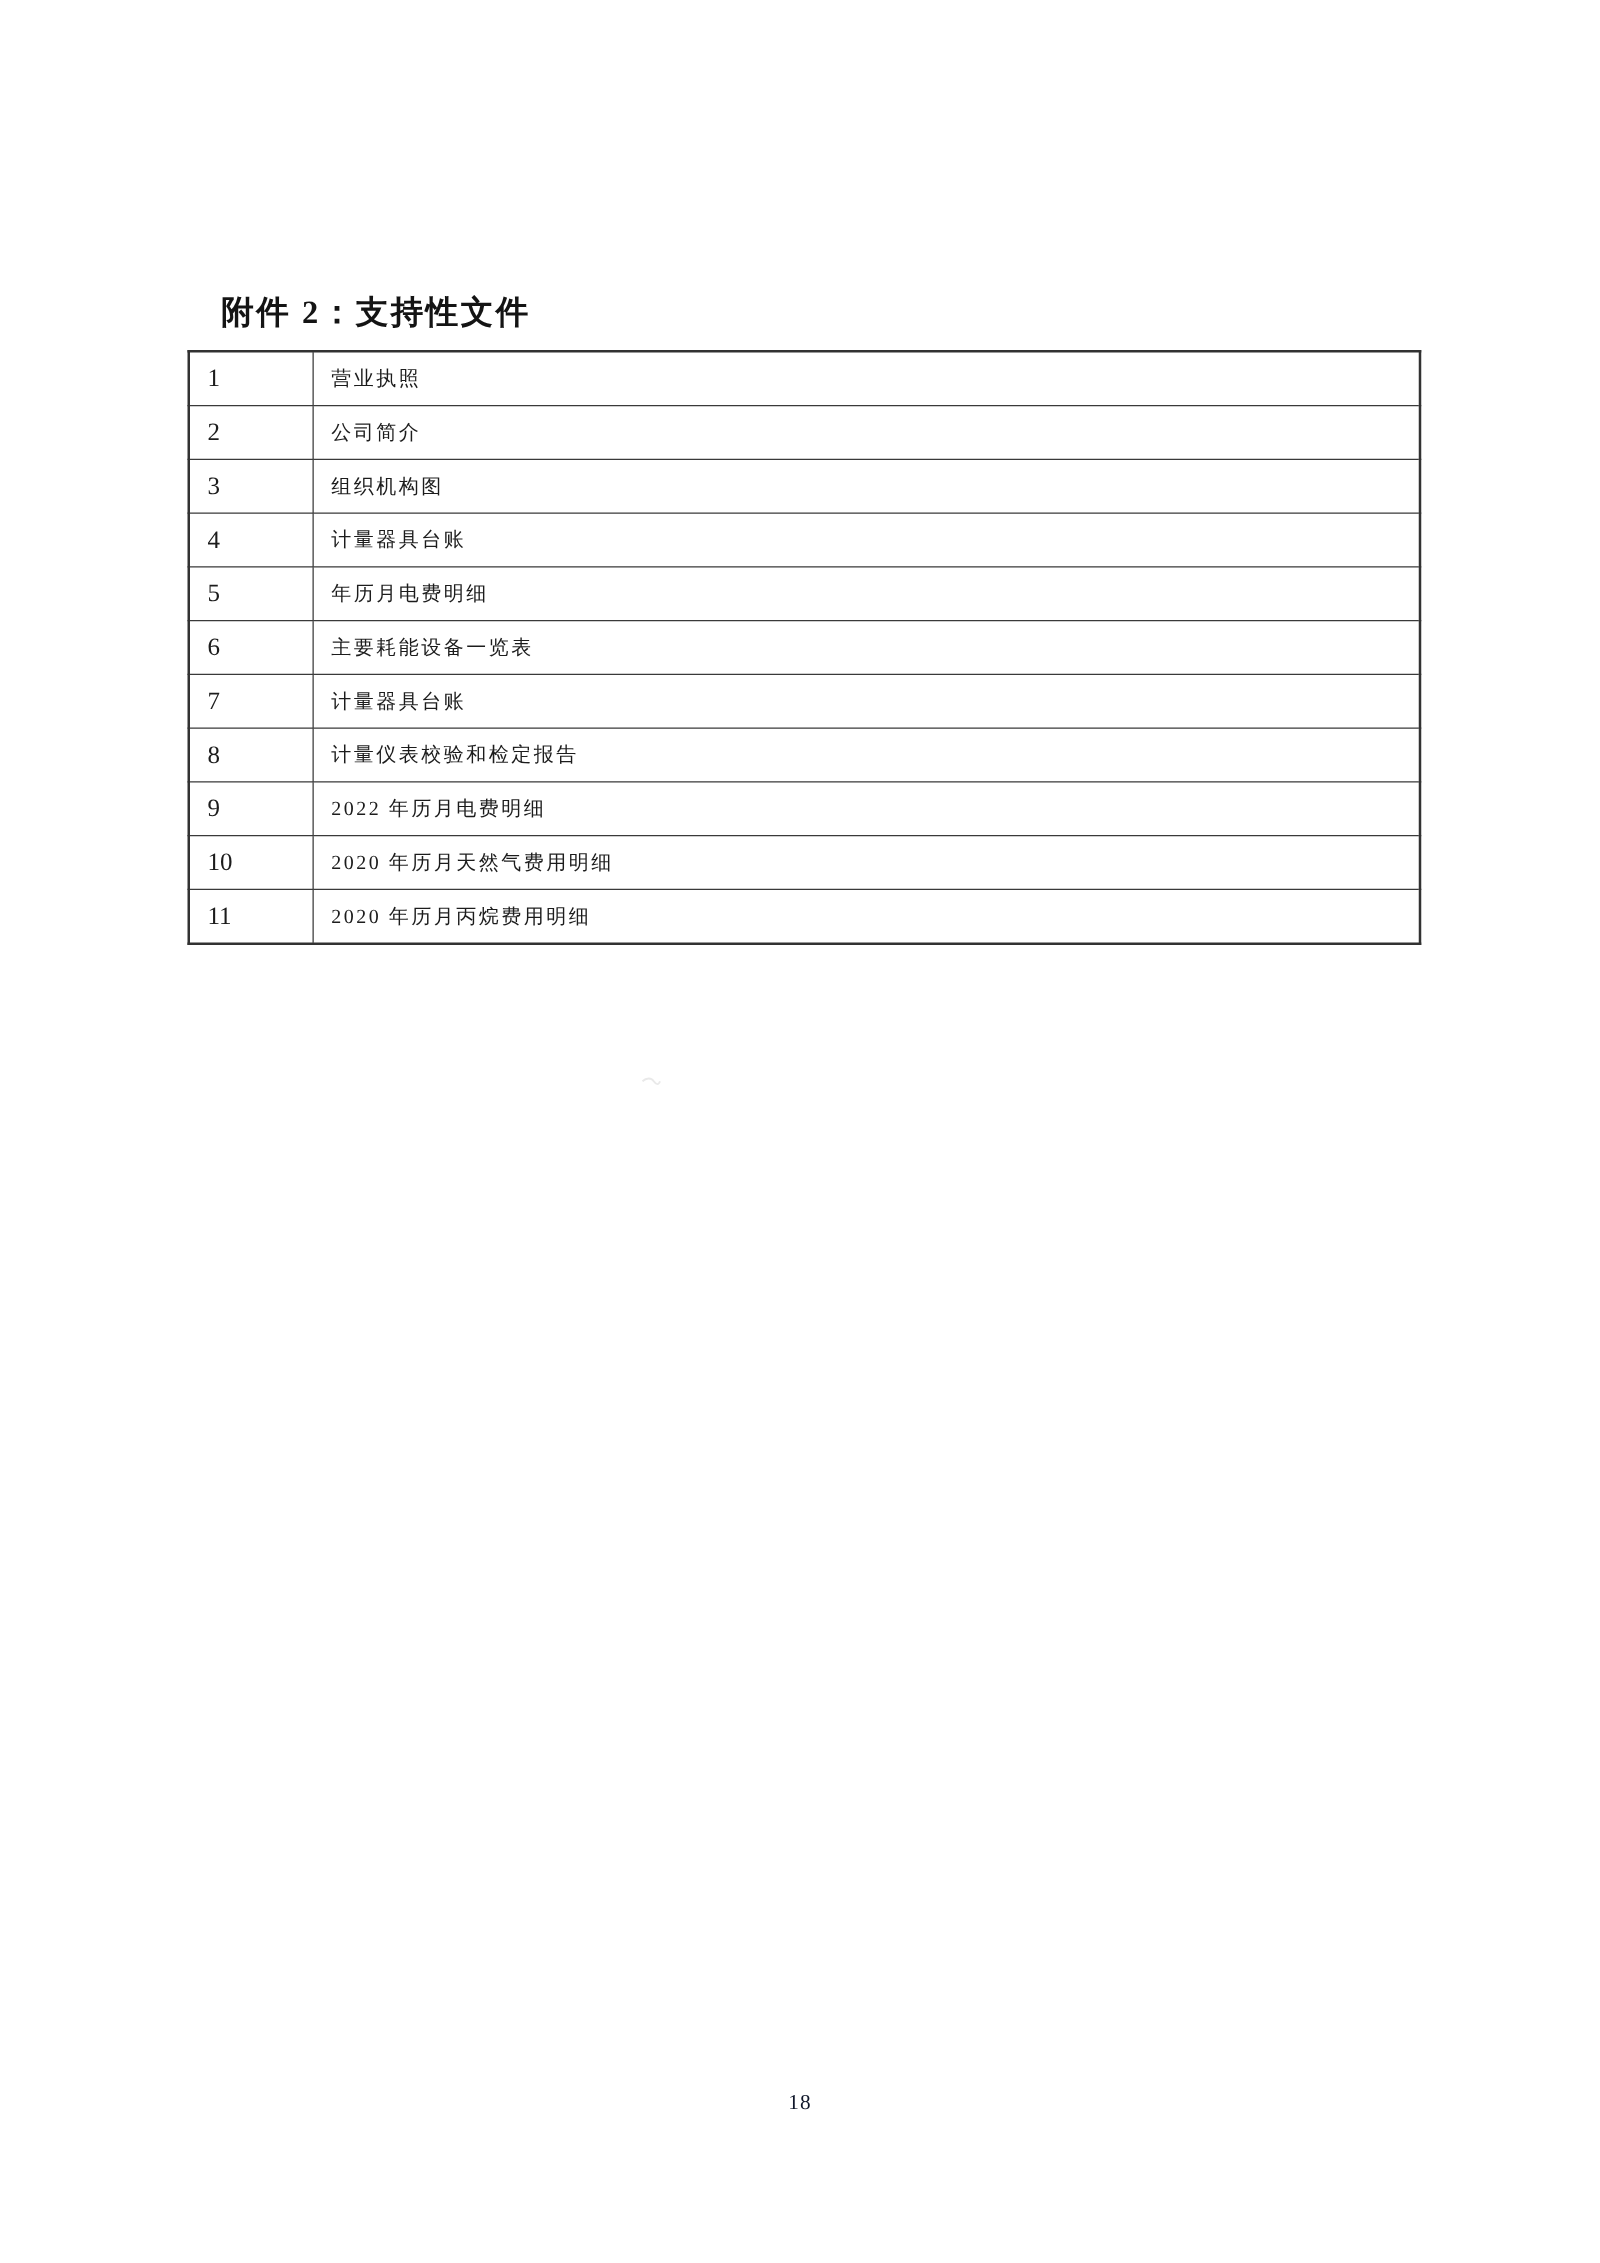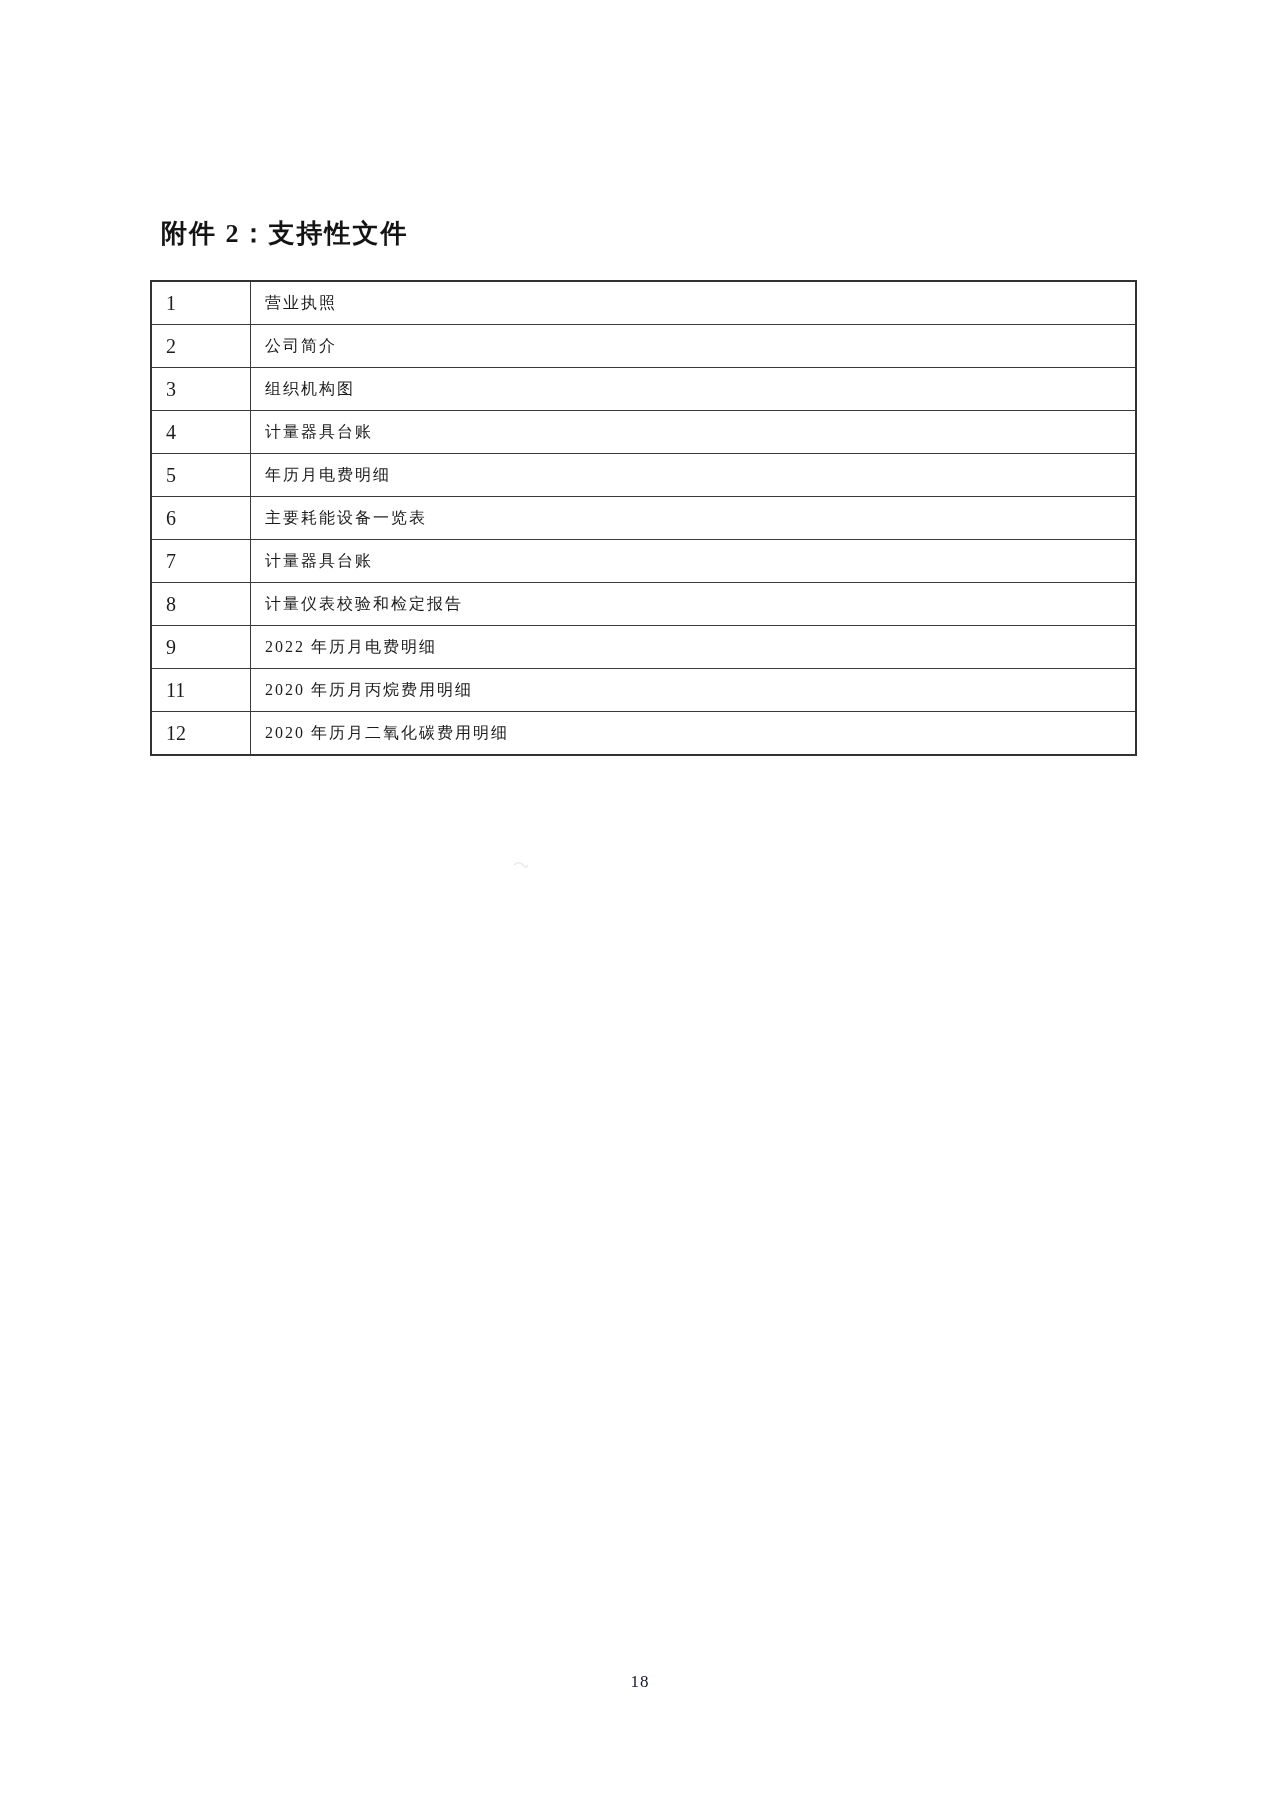--- a/index.html
+++ b/index.html
@@ -17,21 +17,21 @@
   }
   .page {
     position: absolute;
     inset: 0;
     background: #ffffff;
   }
   .doc-title {
     position: absolute;
     left: 161px;
     top: 212px;
-    margin: 0;
+    margin: 16px;
     font-size: 26px;
     line-height: 44px;
     font-weight: bold;
     letter-spacing: 2px;
     color: #141414;
     white-space: nowrap;
   }
   .attachments-table {
     position: absolute;
     left: 150px;
@@ -115,26 +115,26 @@
       </tr>
       <tr>
         <td class="col-num">8</td>
         <td class="col-label">计量仪表校验和检定报告</td>
       </tr>
       <tr>
         <td class="col-num">9</td>
         <td class="col-label">2022 年历月电费明细</td>
       </tr>
       <tr>
+        <td class="col-num">10</td>
+        <td class="col-label">2020 年历月天然气费用明细</td>
+      </tr>
+      <tr>
         <td class="col-num">11</td>
         <td class="col-label">2020 年历月丙烷费用明细</td>
-      </tr>
-      <tr>
-        <td class="col-num">12</td>
-        <td class="col-label">2020 年历月二氧化碳费用明细</td>
       </tr>
     </tbody>
   </table>
 
   <svg class="scan-artifact" viewBox="0 0 18 16" xmlns="http://www.w3.org/2000/svg">
     <path d="M2 9 C 5 6, 9 6, 11 9 S 15 12, 16 9" stroke="#d8d8d8" stroke-width="1.5" fill="none"></path>
   </svg>
 
   <div class="page-number">18</div>
 

